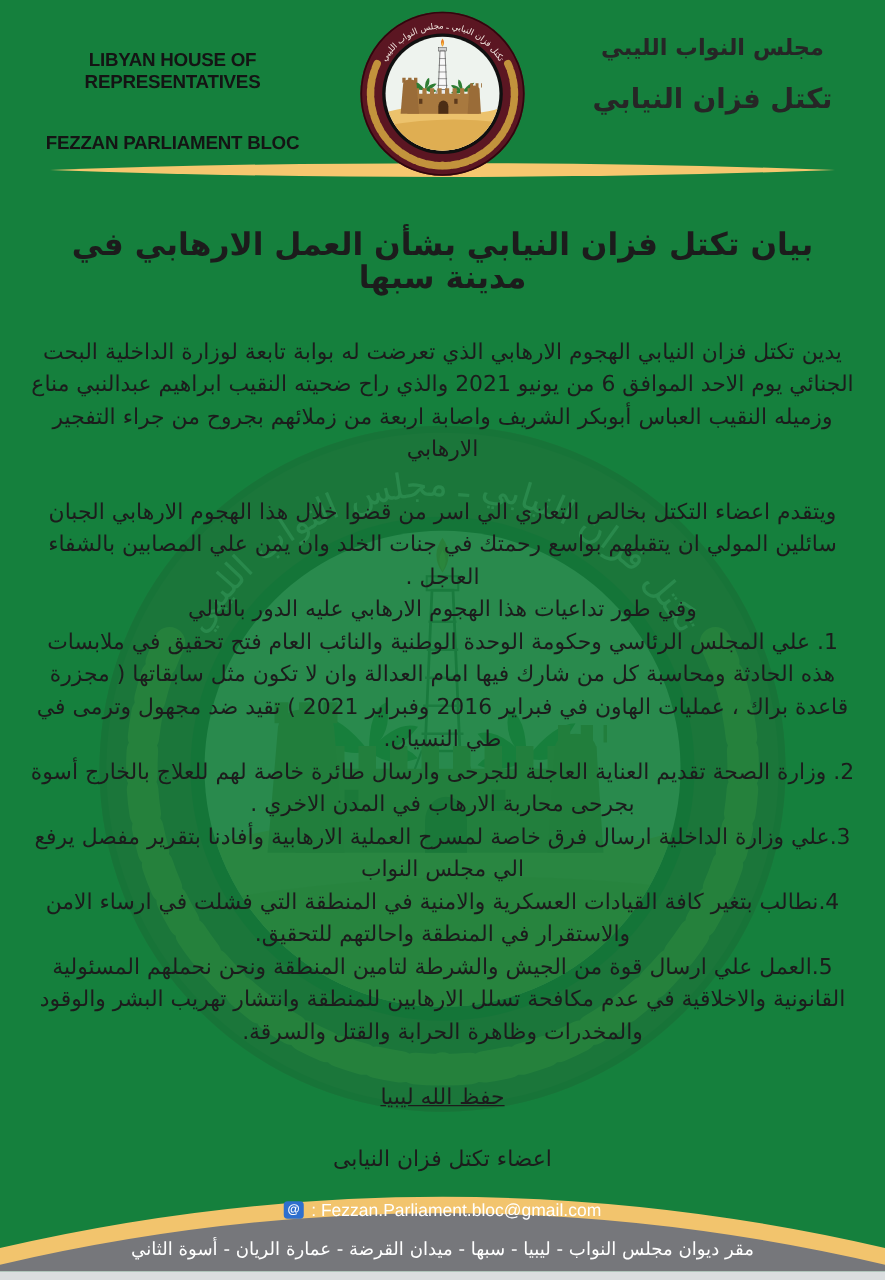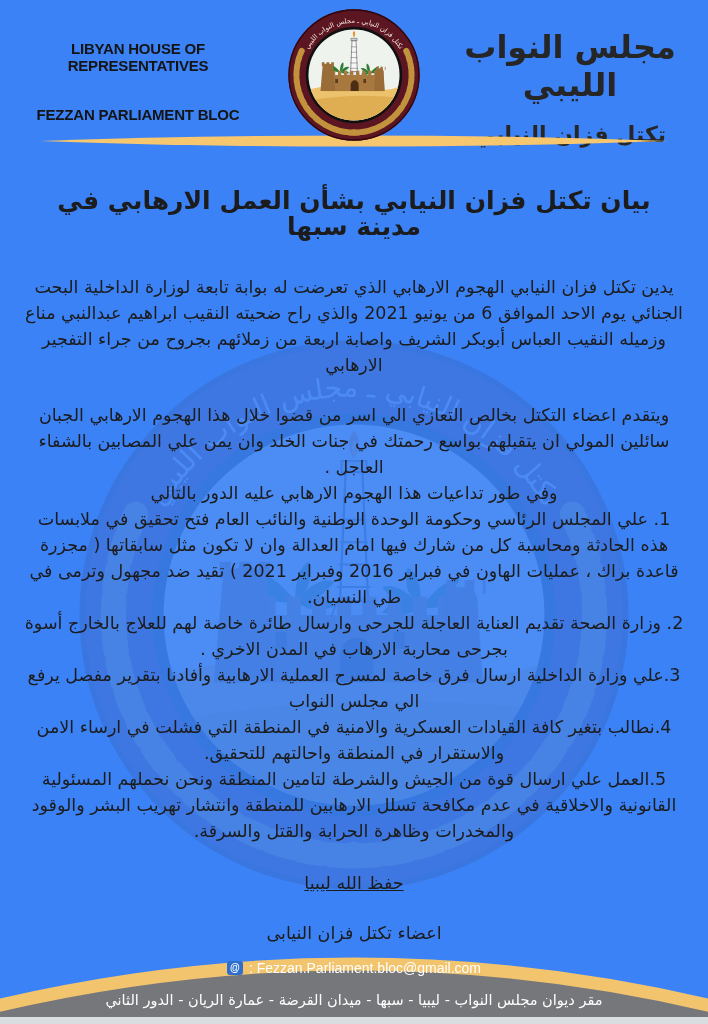--- a/index.html
+++ b/index.html
@@ -1,25 +1,25 @@
 <!DOCTYPE html>
 <html lang="ar"><head>
 <meta charset="utf-8">
 <style>
   html,body{margin:0;padding:0;background:#e9e9e9;}
-  .page{position:relative;width:708px;height:1024px;margin:0 auto;background:#3b82f6;
+  .page{position:relative;width:708px;height:1024px;margin:0 auto;background:#15803d;
         overflow:hidden;font-family:"DejaVu Sans",sans-serif;color:#1c1c1c;}
   
   .letterhead{display:flex;justify-content:space-between;align-items:flex-start;padding:8px 10px 0;}
   .org-en{width:256px;text-align:center;font-family:"Liberation Sans",sans-serif;
           font-weight:bold;font-size:15px;letter-spacing:-0.2px;color:#141414;margin-top:32px;}
   .org-en .l1{margin-bottom:32px;}
   .emblem{width:134px;height:134px;position:relative;z-index:2;flex:0 0 auto;}
   .org-ar{width:256px;text-align:center;direction:rtl;font-weight:bold;color:#262626;margin-top:20px;}
-  .org-ar .l1{font-size:32px;margin-bottom:18px;}
+  .org-ar .l1{font-size:18px;margin-bottom:18px;}
   .org-ar .l2{font-size:22px;}
   .divider{position:relative;z-index:1;margin:-13px auto 0;width:628px;height:14px;display:block;}
   
   .watermark{position:absolute;left:74px;top:335px;width:560px;height:560px;opacity:.09;z-index:0;}
   
   .content{position:relative;z-index:1;margin:40px auto 0;width:664px;direction:rtl;
            text-align:center;font-size:17.5px;line-height:26px;}
   .doc-title{font-size:25px;font-weight:bold;margin:0 0 34px;}
   .para{margin:0 0 24px;}
   .para-lead{margin:0;}
@@ -143,16 +143,16 @@
   <footer class="page-footer">
     <svg class="footer-svg" width="708" height="84" viewBox="0 0 708 84">
       <path d="M0,70 Q354,-10 708,70 L708,77 L0,77 Z" fill="#76777b"></path>
       <path d="M-4,66 Q354,-18 712,66" fill="none" stroke="#f2c46d" stroke-width="13"></path>
       <rect y="77" width="708" height="7" fill="#dadddf"></rect>
     </svg>
     <div class="footer-email">
       <span class="email-icon">@</span>
       <span>: Fezzan.Parliament.bloc@gmail.com</span>
     </div>
-    <div class="footer-address">مقر ديوان مجلس النواب - ليبيا - سبها  - ميدان القرضة - عمارة الريان - الدور الثاني</div>
+    <div class="footer-address">مقر ديوان مجلس النواب - ليبيا - سبها  - ميدان القرضة - عمارة الريان - أسوة الثاني</div>
   </footer>
 
 </div>
 
 </body></html>

